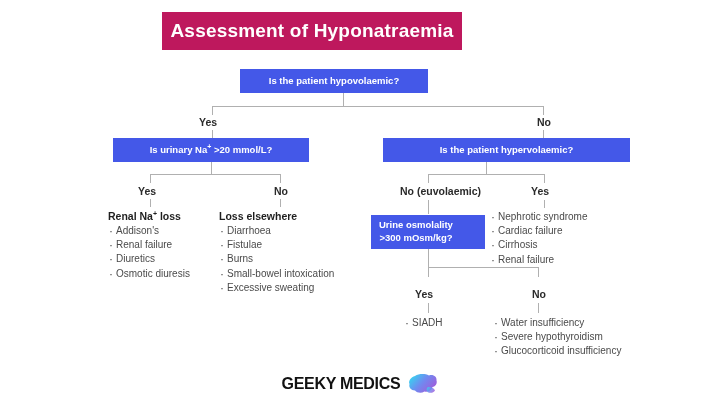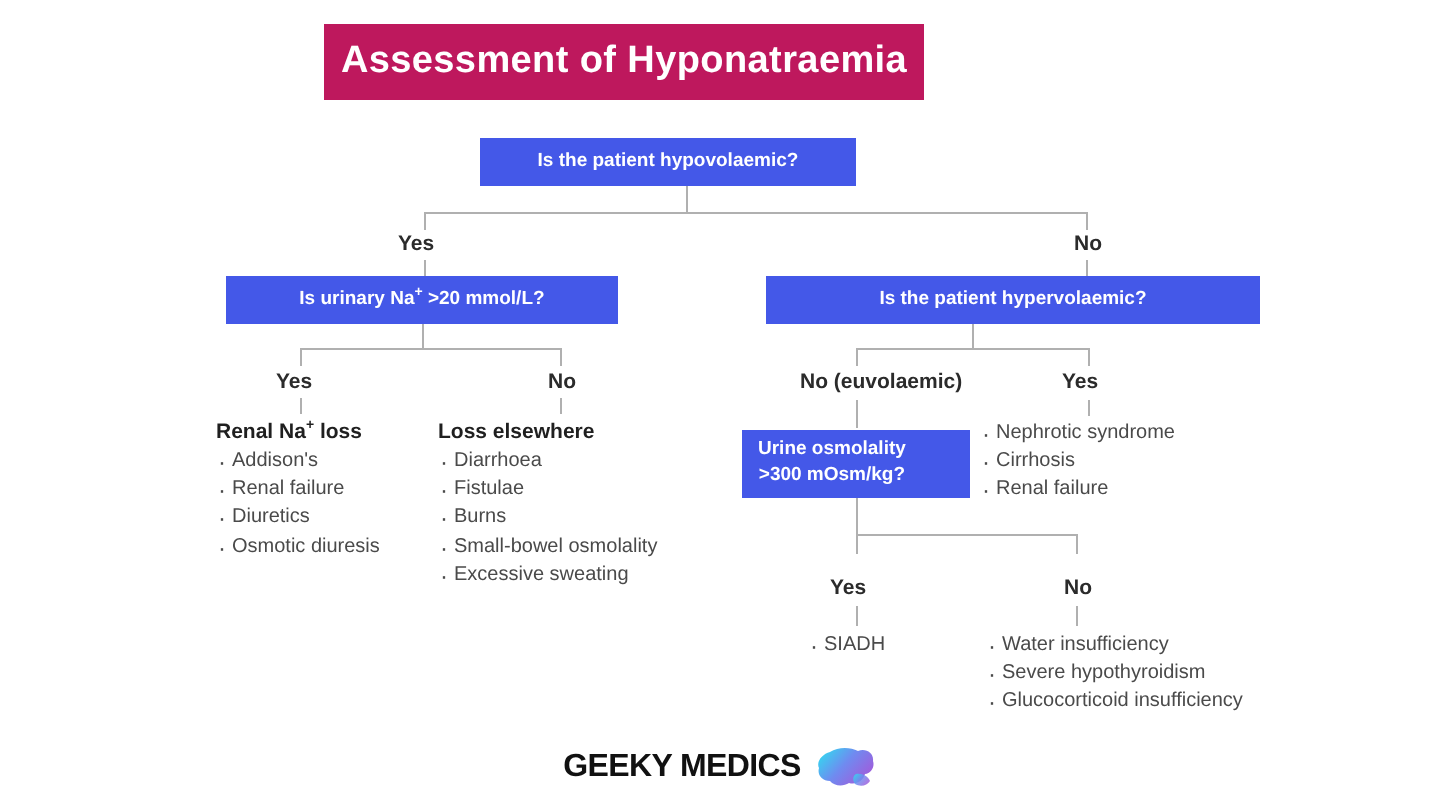--- a/index.html
+++ b/index.html
@@ -187,21 +187,21 @@
     <li>Osmotic diuresis</li>
   </ul>
 </div>
 
 <div class="list-block" style="left:219px; top:210px; width:120px;">
   <div class="list-head">Loss elsewhere</div>
   <ul>
     <li>Diarrhoea</li>
     <li>Fistulae</li>
     <li>Burns</li>
-    <li class="wrap">Small-bowel osmolality</li>
+    <li class="wrap">Small-bowel intoxication</li>
     <li class="wrap">Excessive sweating</li>
   </ul>
 </div>
 
 <div class="dbox" id="box-hypervolaemic">
   <span>Is the patient hypervolaemic?</span>
 </div>
 
 <div class="conn vline" style="left:486px; top:162px; height:12px;"></div>
 <div class="conn hline" style="left:428px; top:174px; width:117px;"></div>
@@ -217,20 +217,21 @@
 <div class="dbox left-align" id="box-urine-osm">
   <span>
     <span>Urine osmolality</span><br>
     <span>&gt;300 mOsm/kg?</span>
   </span>
 </div>
 
 <div class="list-block" style="left:490px; top:210px; width:150px;">
   <ul>
     <li>Nephrotic syndrome</li>
+    <li>Cardiac failure</li>
     <li>Cirrhosis</li>
     <li>Renal failure</li>
   </ul>
 </div>
 
 <div class="conn vline" style="left:428px; top:249px; height:18px;"></div>
 <div class="conn hline" style="left:428px; top:267px; width:111px;"></div>
 <div class="conn vline" style="left:428px; top:267px; height:10px;"></div>
 <div class="conn vline" style="left:538px; top:267px; height:10px;"></div>
 

